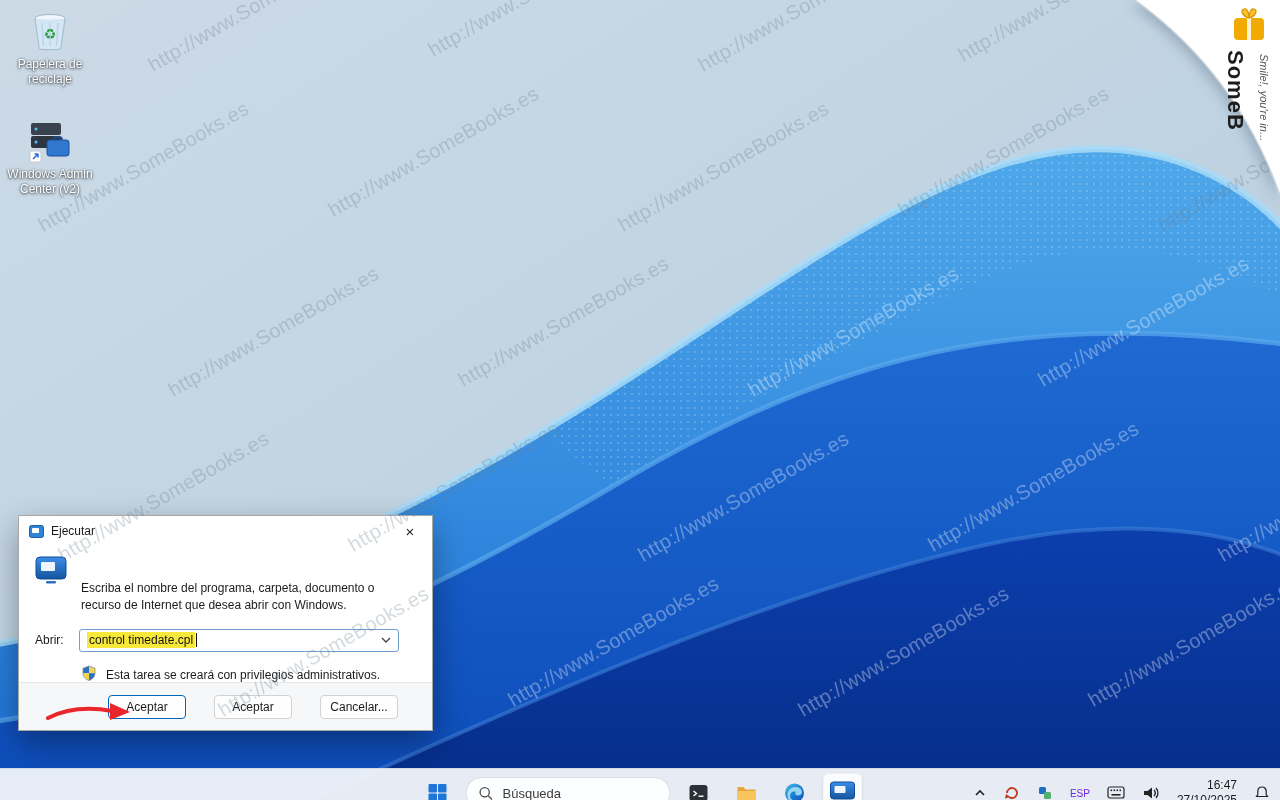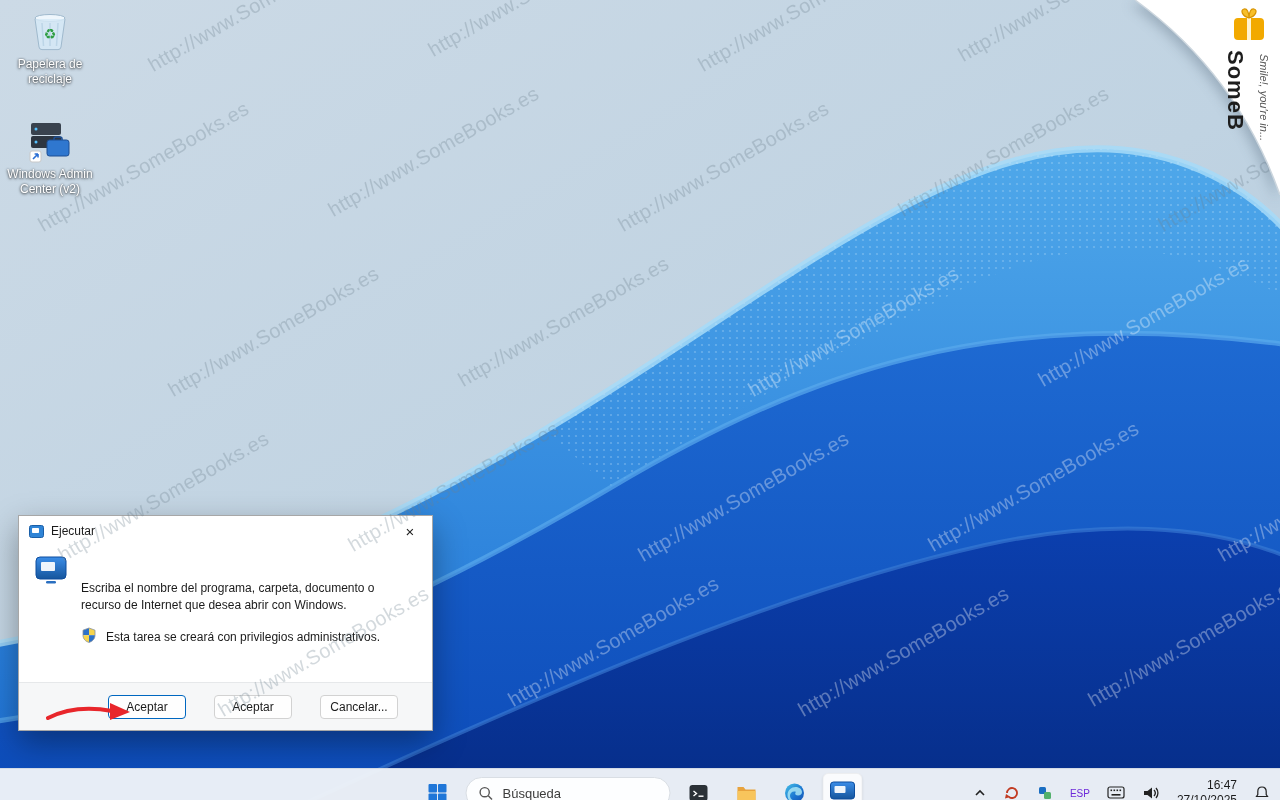--- a/index.html
+++ b/index.html
@@ -185,20 +185,34 @@
               <stop offset="0" stop-color="#3b8de8"></stop>
                 <stop offset="1" stop-color="#15559c"></stop>
             </linearGradient>
           </defs>
           <rect x="1" y="1" width="30" height="22" rx="4" fill="url(#grDlgRun)" stroke="#0d4d9e"></rect>
           <rect x="6" y="6" width="14" height="9" rx="1" fill="#ffffff" opacity=".92"></rect>
           <rect x="11" y="25" width="10" height="2.5" rx="1.2" fill="#2a6fc0"></rect>
         </svg>
         <p>Escriba el nombre del programa, carpeta, documento o recurso de Internet que desea abrir con Windows.</p>
       </div>
+      <div class="open-row">
+        <label>Abrir:</label>
+        <div class="combo">
+          <span class="combo-text">
+            <span class="hl">control timedate.cpl</span>
+              <span class="caret"></span>
+          </span>
+          <span class="combo-arrow">
+            <svg width="10" height="6" viewBox="0 0 10 6">
+                <polyline points="1,1 5,5 9,1" stroke="#444" fill="none" stroke-width="1.3"></polyline>
+              </svg>
+          </span>
+        </div>
+      </div>
       <div class="admin-row">
         <svg width="16" height="17" viewBox="0 0 16 17">
           <defs>
             <clipPath id="clipShield">
                 <path d="M8,1 L14,3.2 V8 C14,12 11.5,14.4 8,15.4 C4.5,14.4 2,12 2,8 V3.2 Z"></path>
               </clipPath>
           </defs>
           <g clip-path="url(#clipShield)">
             <rect x="0" y="0" width="8" height="8.2" fill="#2c71c9"></rect>
             <rect x="8" y="0" width="8" height="8.2" fill="#f6d44c"></rect>

